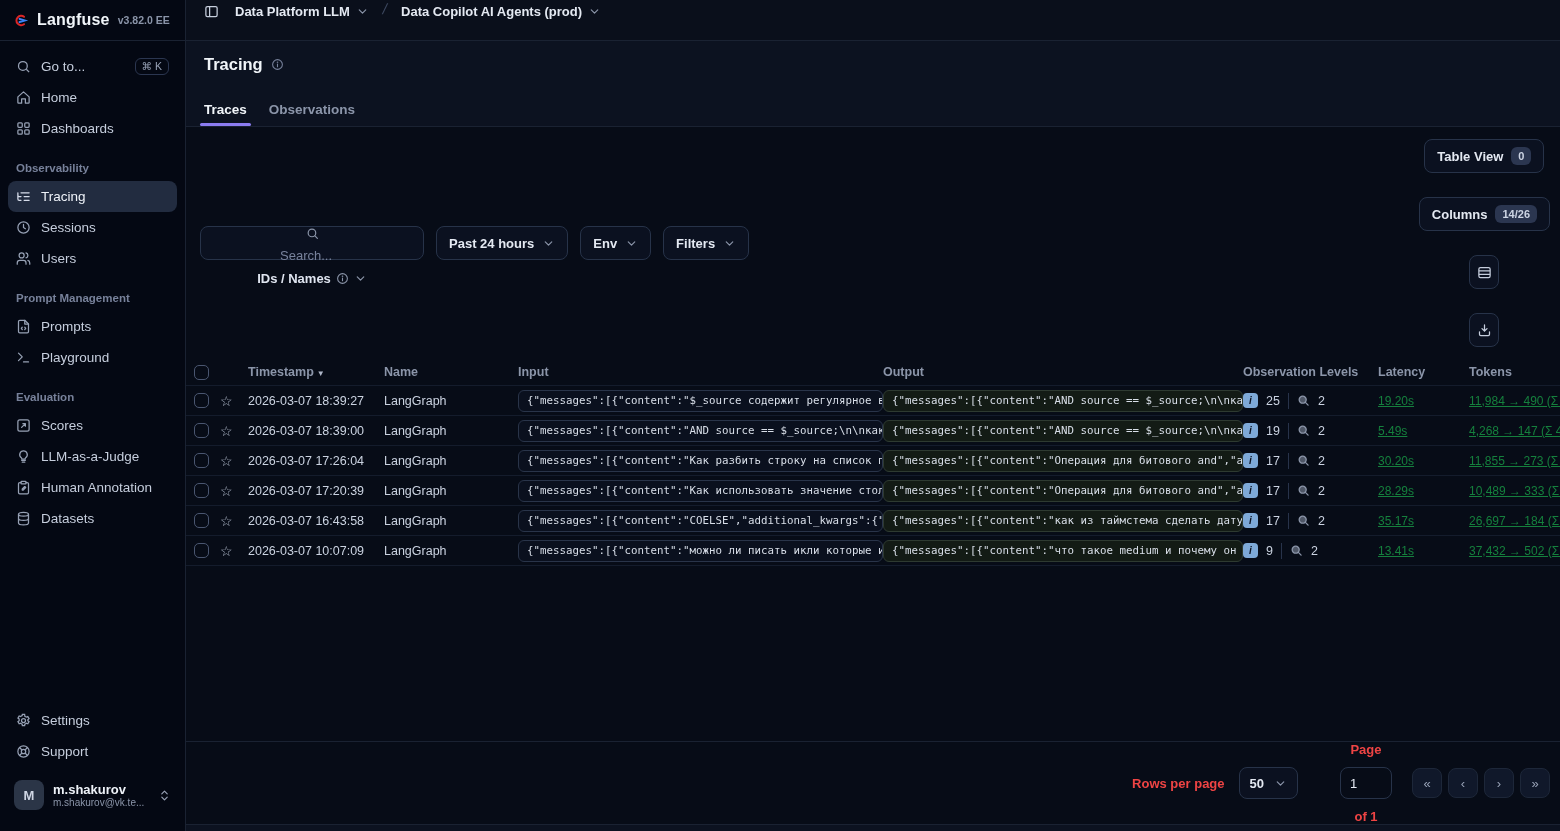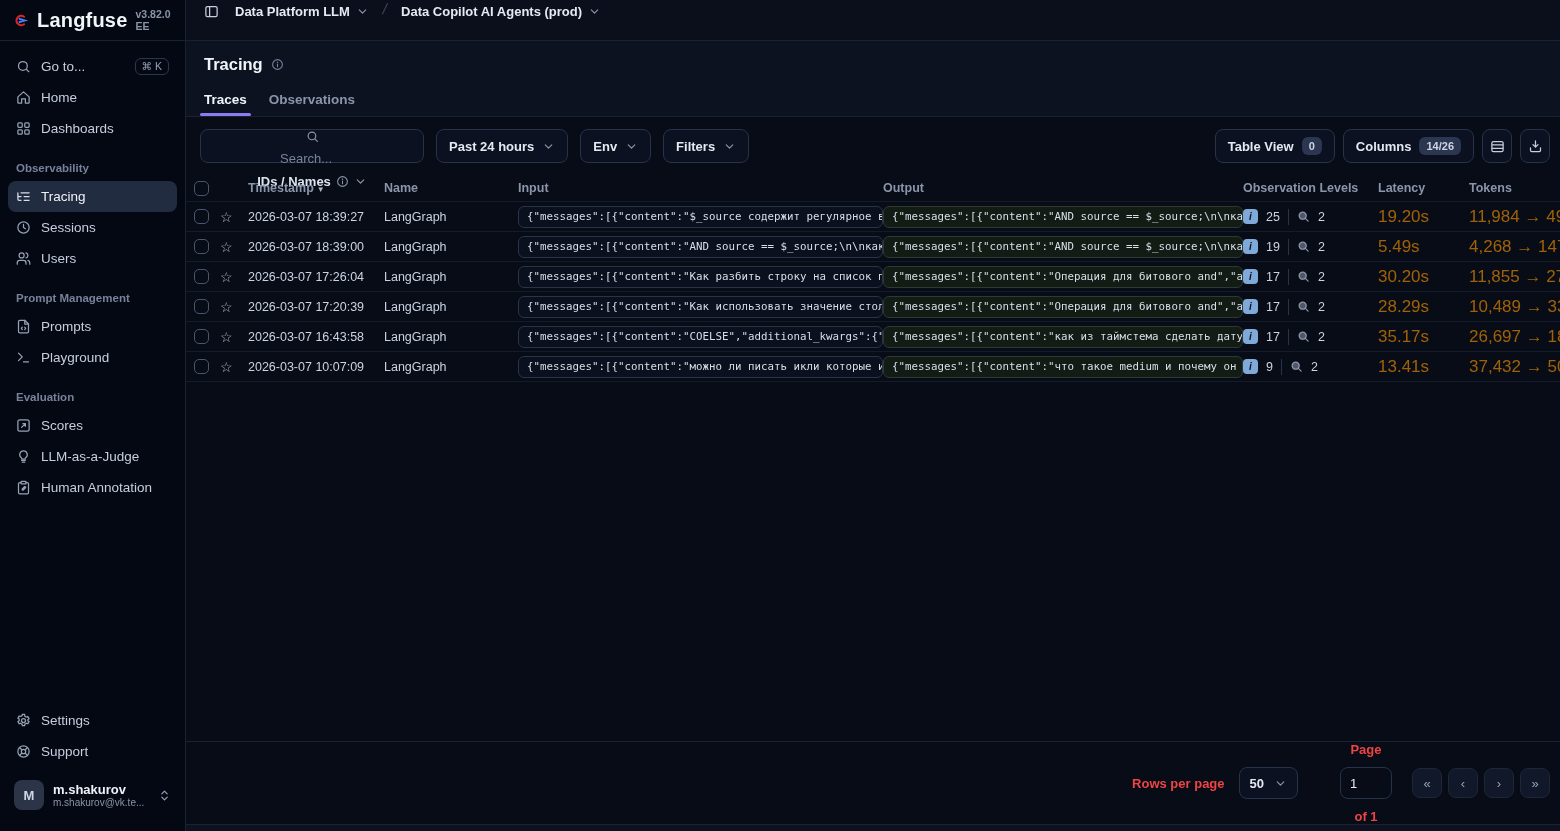--- a/index.html
+++ b/index.html
@@ -16,21 +16,21 @@
   
   .sidebar {
     width:186px; flex:0 0 186px; height:100%;
     background:#040813; border-right:1px solid #1a2232;
     display:flex; flex-direction:column;
   }
   .brand {
     height:41px; display:flex; align-items:center; gap:8px;
     padding:0 14px; border-bottom:1px solid #1a2232;
   }
-  .brand-name { font-weight:700; font-size:20px; color:#f1f5f9; letter-spacing:.2px; }
+  .brand-name { font-weight:700; font-size:16px; color:#f1f5f9; letter-spacing:.2px; }
   .brand-ver { font-size:10.5px; color:#8b95a9; font-weight:600; }
   .side-nav { display:flex; flex-direction:column; padding:10px 8px 0 8px; }
   .side-item {
     display:flex; align-items:center; gap:10px; height:31px;
     padding:0 8px; border-radius:8px; color:#c6cedd; cursor:pointer;
     font-size:13.5px;
   }
   .side-item .ic { color:#97a1b5; }
   .side-item.active { background:#222c40; color:#eef2f8; }
   .side-item.active .ic { color:#d6dcea; }
@@ -66,21 +66,21 @@
   }
   .icon-btn-plain { color:#c6cedd; display:flex; align-items:center; cursor:pointer; padding:4px; border-radius:6px; }
   .crumb { display:flex; align-items:center; gap:6px; color:#e4e9f2; font-weight:600; font-size:13px; cursor:pointer; padding:4px 6px; border-radius:6px; }
   .crumb .ic-sm { color:#8b95a9; }
   .crumb-sep { color:#3d4860; font-size:15px; transform:skewX(-12deg); padding:0 2px; }
 
   .page-head { background:#0c1220; border-bottom:1px solid #1a2232; padding:14px 18px 0 18px; }
   .title-row { display:flex; align-items:center; gap:8px; }
   .page-title { font-size:16.5px; font-weight:700; color:#f1f5f9; }
   .info-ic { color:#77819a; }
-  .tabs { display:flex; gap:22px; margin-top:18px; }
+  .tabs { display:flex; gap:22px; margin-top:28px; }
   .tab { padding-bottom:9px; font-size:13.5px; color:#8b95a9; font-weight:600; cursor:pointer; position:relative; }
   .tab.active { color:#f1f5f9; }
   .tab.active::after {
     content:""; position:absolute; left:-4px; right:-4px; bottom:0; height:3px;
     background:var(--accent); border-radius:2px;
   }
 
   
   .toolbar { display:flex; align-items:center; padding:12px 10px 12px 14px; gap:12px; }
   .tool-box {
@@ -93,21 +93,21 @@
     background:transparent; border:none; outline:none; color:#e4e9f2;
     font-family:inherit; font-size:13px; width:64px; min-width:0;
   }
   .search-box input::placeholder { color:#78829b; }
   .scope { display:flex; align-items:center; gap:5px; color:#dfe5f0; font-weight:600; white-space:nowrap; cursor:pointer; }
   .muted-ic { color:#8b95a9; }
   .pill {
     background:#2b3650; color:#cdd5e4; font-size:11px; font-weight:600;
     border-radius:6px; padding:2px 7px; line-height:1.3;
   }
-  .toolbar-right { margin-left:auto; display:flex; align-items:center; gap:8px; }
+  .toolbar-right { margin-left:auto; display:flex; align-items:center; gap:24px;flex-direction:column; }
   .sq-btn {
     width:30px; height:34px; border:1px solid #273349; border-radius:8px;
     background:#0b1120; color:#c6cedd; display:flex; align-items:center; justify-content:center; cursor:pointer;
   }
 
   
   .table { width:100%; }
   .trow {
     display:grid;
     grid-template-columns:26px 28px 136px 134px 365px 360px 135px 91px 1fr;
@@ -130,21 +130,21 @@
   .io-in { background:#0a101e; border:1px solid #293449; }
   .io-out { background:#131b15; border:1px solid #2e3a31; }
   .obs-cell { display:flex; align-items:center; gap:8px; font-size:12.5px; color:#cbd3e1; }
   .lvl-badge {
     width:15px; height:15px; border-radius:4px; background:#7ea9d8; color:#0c1424;
     font-size:10px; font-weight:700; font-style:italic;
     display:flex; align-items:center; justify-content:center;
   }
   .obs-div { width:1px; height:16px; background:#28334a; }
   .debug-ic { color:#8b95a9; }
-  .cell-lat, .cell-tok { font-size:17px; color:#a16207; white-space:nowrap; }
+  .cell-lat, .cell-tok { font-size:12px; color:#15803d; white-space:nowrap;text-decoration:underline; }
 
   .content-spacer { flex:1; }
 
   
   .pagebar {
     flex:0 0 42px; border-top:1px solid #1a2232;
     display:flex; align-items:center; justify-content:flex-end; gap:14px;
     padding:0 10px; background:#070c17;
   }
   .pg-label { color:#ef4444; font-weight:600; font-size:13px; }
@@ -290,20 +290,30 @@
     </div>
     <div class="side-item">
       <span class="ic">
         <svg viewBox="0 0 24 24" fill="none" stroke="currentColor" stroke-width="2" stroke-linecap="round" stroke-linejoin="round">
             <rect x="8" y="2" width="8" height="4" rx="1"></rect>
             <path d="M16 4h2a2 2 0 0 1 2 2v14a2 2 0 0 1-2 2H6a2 2 0 0 1-2-2V6a2 2 0 0 1 2-2h2"></path>
             <path d="m14 10.5 1.5 1.5-4 4H10v-1.5z"></path>
           </svg>
       </span>
       <span>Human Annotation</span>
+    </div>
+    <div class="side-item">
+      <span class="ic">
+        <svg viewBox="0 0 24 24" fill="none" stroke="currentColor" stroke-width="2">
+            <ellipse cx="12" cy="5" rx="8" ry="3"></ellipse>
+            <path d="M4 5v14c0 1.7 3.6 3 8 3s8-1.3 8-3V5"></path>
+            <path d="M4 12c0 1.7 3.6 3 8 3s8-1.3 8-3"></path>
+          </svg>
+      </span>
+      <span>Datasets</span>
     </div>
   </div>
 
   <div class="side-bottom">
     <div class="side-nav" style="padding-top:0;">
       <div class="side-item">
         <span class="ic">
           <svg viewBox="0 0 24 24" fill="none" stroke="currentColor" stroke-width="2" stroke-linecap="round">
               <circle cx="12" cy="12" r="3.2"></circle>
               <path d="M19 12c0-.5 0-.9-.1-1.3l2-1.6-2-3.4-2.4.9c-.7-.6-1.5-1-2.3-1.3L13.8 2h-3.6l-.4 2.3c-.8.3-1.6.7-2.3 1.3l-2.4-.9-2 3.4 2 1.6c-.1.4-.1.8-.1 1.3s0 .9.1 1.3l-2 1.6 2 3.4 2.4-.9c.7.6 1.5 1 2.3 1.3l.4 2.3h3.6l.4-2.3c.8-.3 1.6-.7 2.3-1.3l2.4.9 2-3.4-2-1.6c.1-.4.1-.8.1-1.3z"></path>

